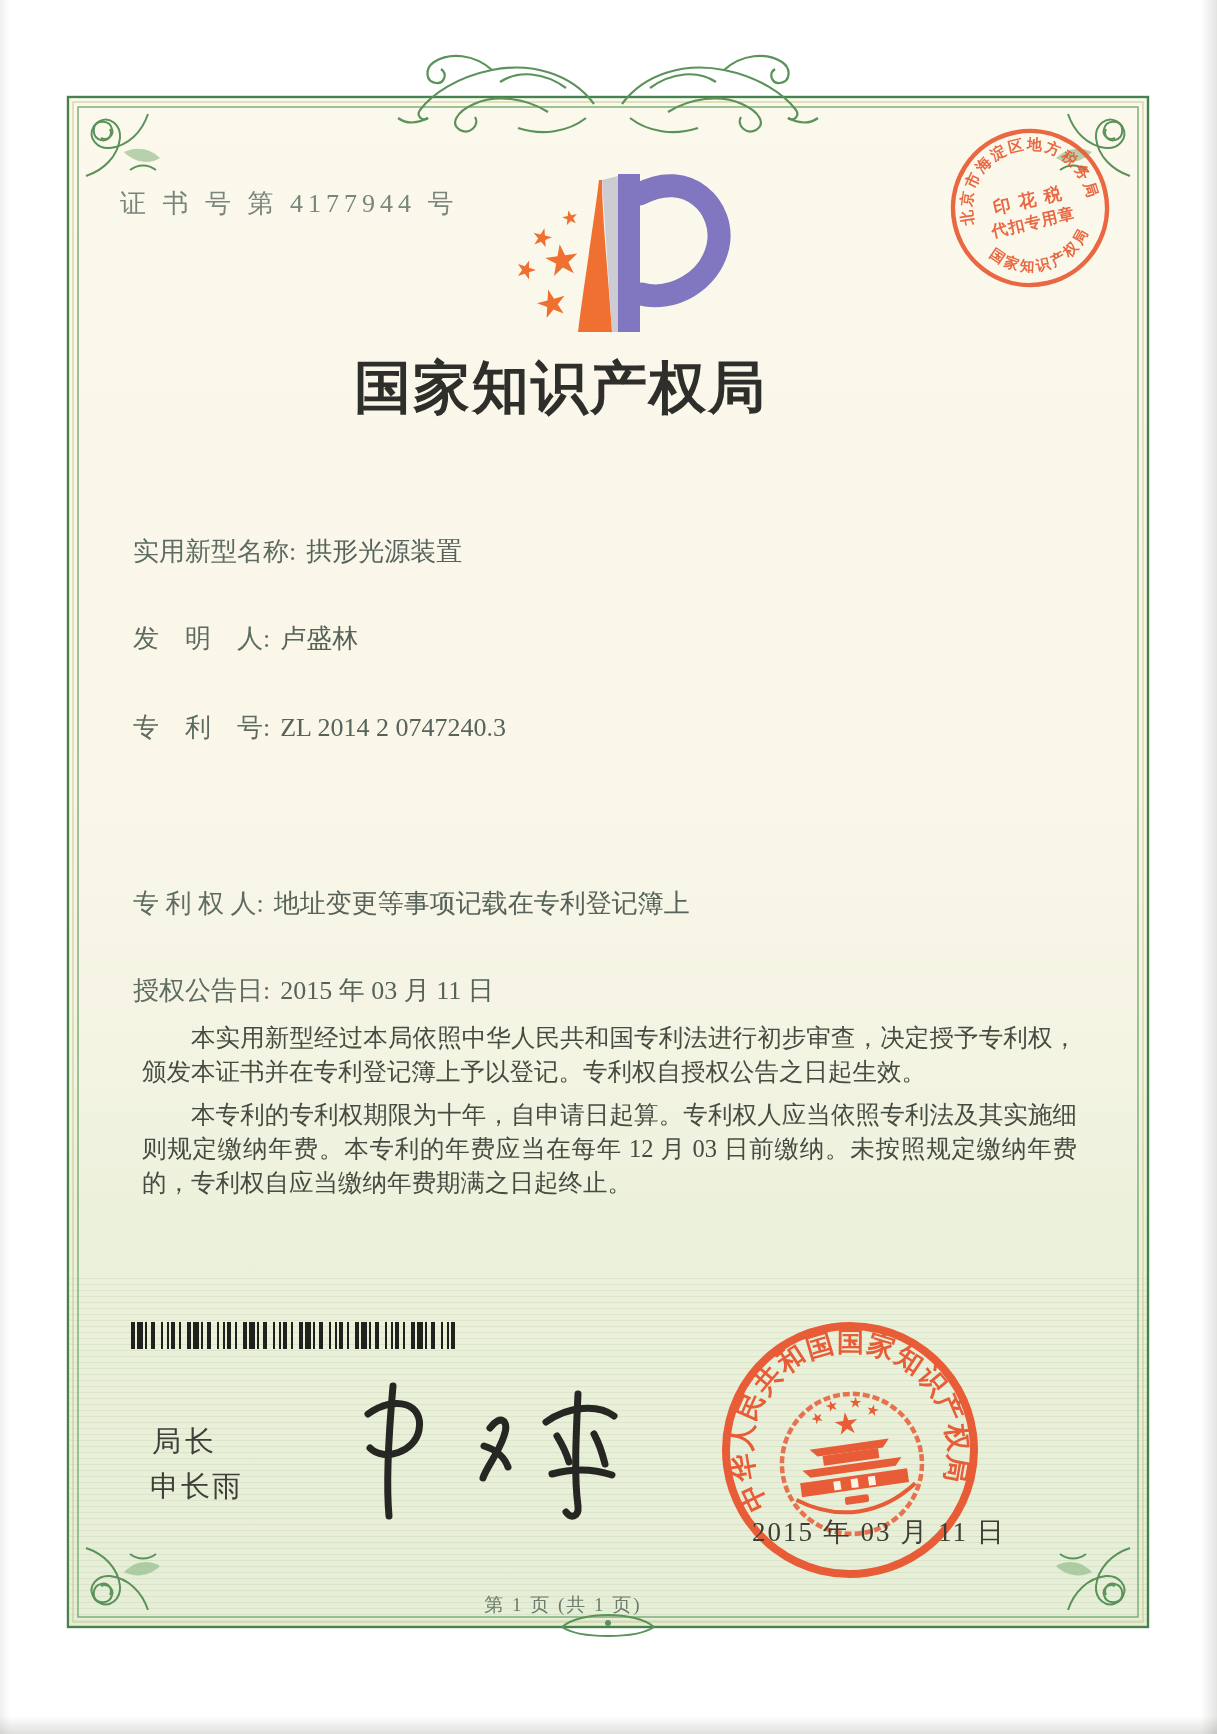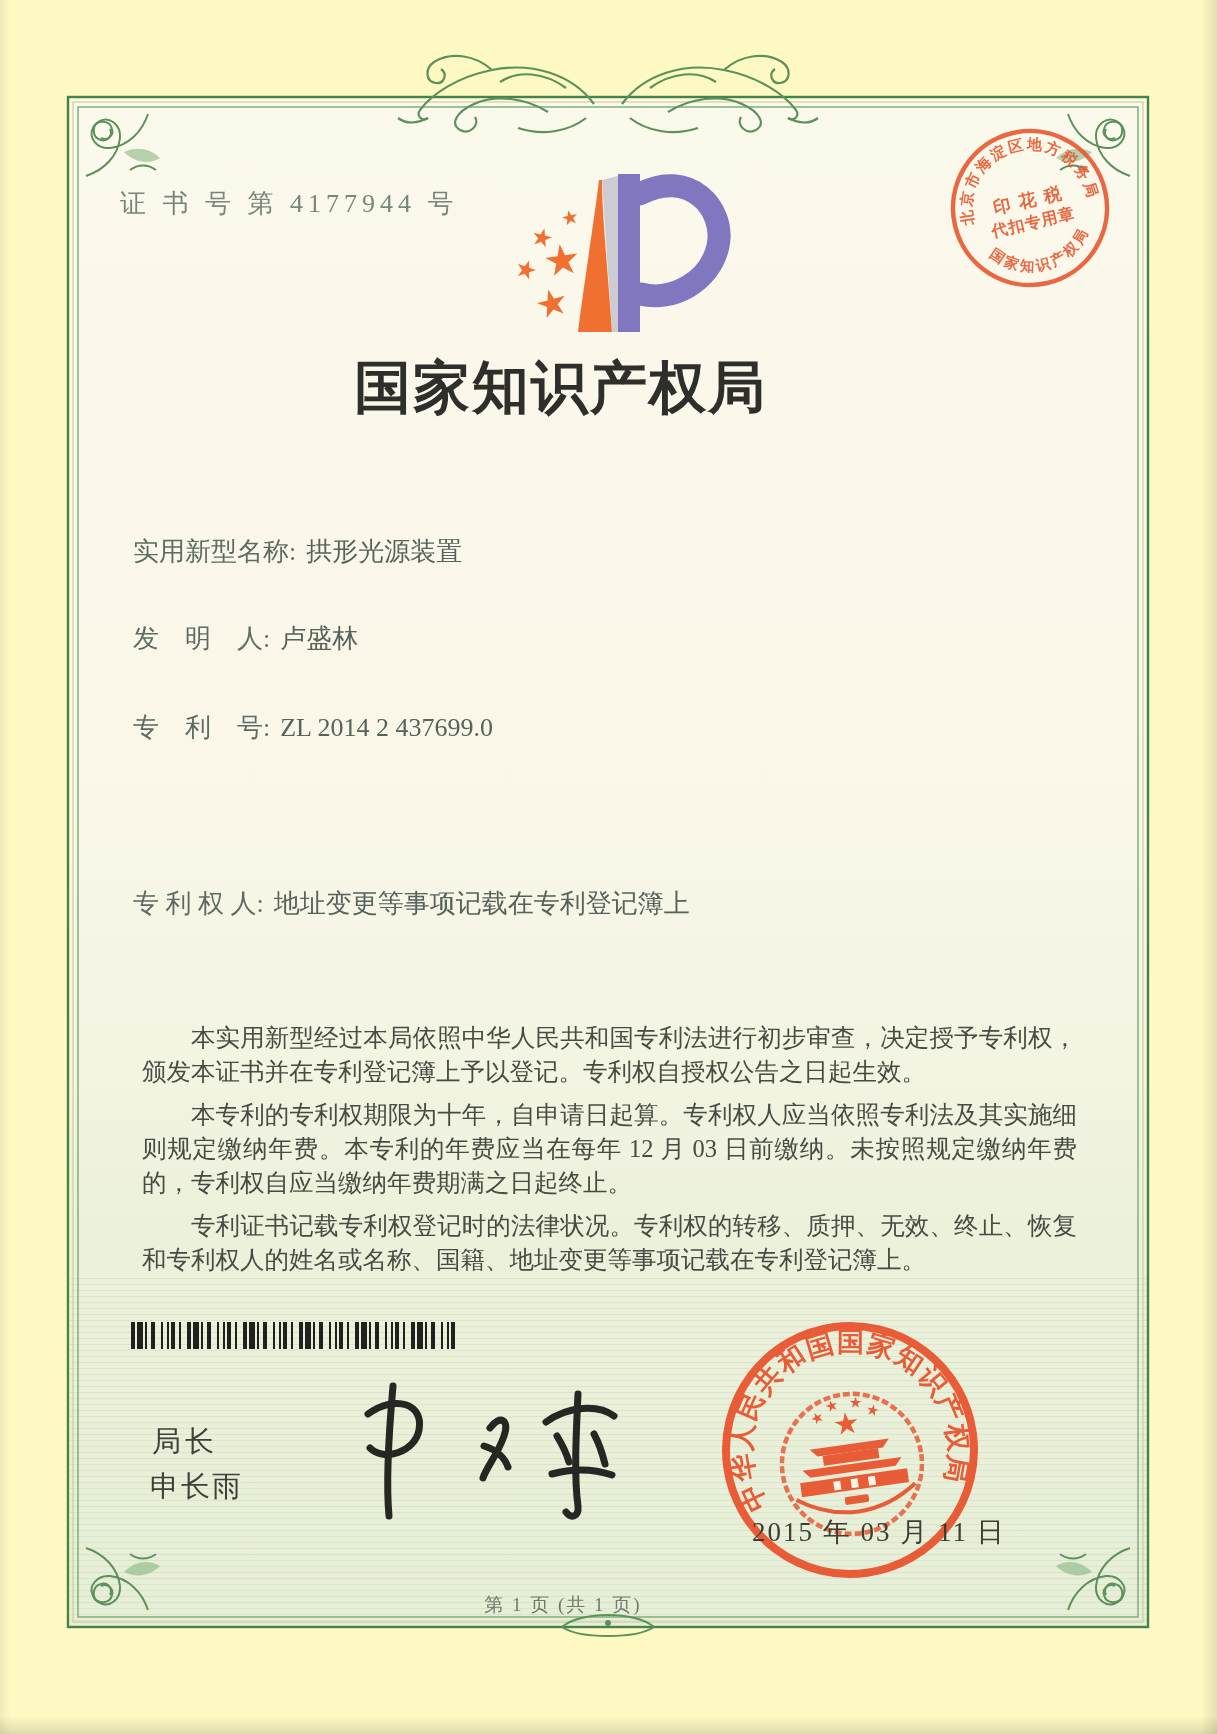--- a/index.html
+++ b/index.html
@@ -1,18 +1,18 @@
 <!DOCTYPE html>
 <html><head>
 <meta charset="utf-8">
 <style>
   html,body{margin:0;padding:0;background:#e9e9e5;}
   .page{
     position:relative;width:1217px;height:1734px;margin:0 auto;
-    background:#fef9c3;overflow:hidden;
+    background:#ffffff;overflow:hidden;
     font-family:"Liberation Serif","DejaVu Serif",serif;
   }
   .edge-shadow-right{position:absolute;top:0;right:0;width:16px;height:100%;
     background:linear-gradient(to left,rgba(60,60,50,0.14),rgba(0,0,0,0));}
   .edge-shadow-bottom{position:absolute;left:0;bottom:0;width:100%;height:18px;
     background:linear-gradient(to top,rgba(60,60,50,0.16),rgba(0,0,0,0));}
   .edge-shadow-left{position:absolute;top:0;left:0;width:10px;height:100%;
     background:linear-gradient(to right,rgba(60,60,50,0.08),rgba(0,0,0,0));}
   .cert-bg{position:absolute;left:70px;top:99px;width:1077px;height:1527px;
     background:linear-gradient(180deg,#fbf8ec 0%,#faf7e9 45%,#f4f4e3 62%,#ebf1db 74%,#e7eed7 100%);}
@@ -118,30 +118,32 @@
 
   <h1 class="title">国家知识产权局</h1>
 
   <div class="field f0">
     <span>实用新型名称:</span><span class="val">拱形光源装置</span>
   </div>
   <div class="field f1">
     <span>发　明　人:</span><span class="val">卢盛林</span>
   </div>
   <div class="field f2">
-    <span>专　利　号:</span><span class="val">ZL 2014 2 437699.0</span>
+    <span>专　利　号:</span><span class="val">ZL 2014 2 0747240.3</span>
   </div>
   <div class="field f4">
     <span>专 利 权 人:</span><span class="val">地址变更等事项记载在专利登记簿上</span>
+  </div>
+  <div class="field f5">
+    <span>授权公告日:</span><span class="val">2015 年 03 月 11 日</span>
   </div>
 
   <div class="paras">
     <p>本实用新型经过本局依照中华人民共和国专利法进行初步审查，决定授予专利权，颁发本证书并在专利登记簿上予以登记。专利权自授权公告之日起生效。</p>
     <p>本专利的专利权期限为十年，自申请日起算。专利权人应当依照专利法及其实施细则规定缴纳年费。本专利的年费应当在每年 12 月 03 日前缴纳。未按照规定缴纳年费的，专利权自应当缴纳年费期满之日起终止。</p>
-    <p>专利证书记载专利权登记时的法律状况。专利权的转移、质押、无效、终止、恢复和专利权人的姓名或名称、国籍、地址变更等事项记载在专利登记簿上。</p>
   </div>
 
   <svg class="barcode-svg" width="336" height="27" viewBox="0 0 336 27">
       <rect x="0" y="0" width="4" height="27" fill="#20201c"></rect>
       <rect x="6" y="0" width="6" height="27" fill="#20201c"></rect>
       <rect x="14" y="0" width="2" height="27" fill="#20201c"></rect>
       <rect x="20" y="0" width="4" height="27" fill="#20201c"></rect>
       <rect x="30" y="0" width="2" height="27" fill="#20201c"></rect>
       <rect x="36" y="0" width="2" height="27" fill="#20201c"></rect>
       <rect x="40" y="0" width="4" height="27" fill="#20201c"></rect>

